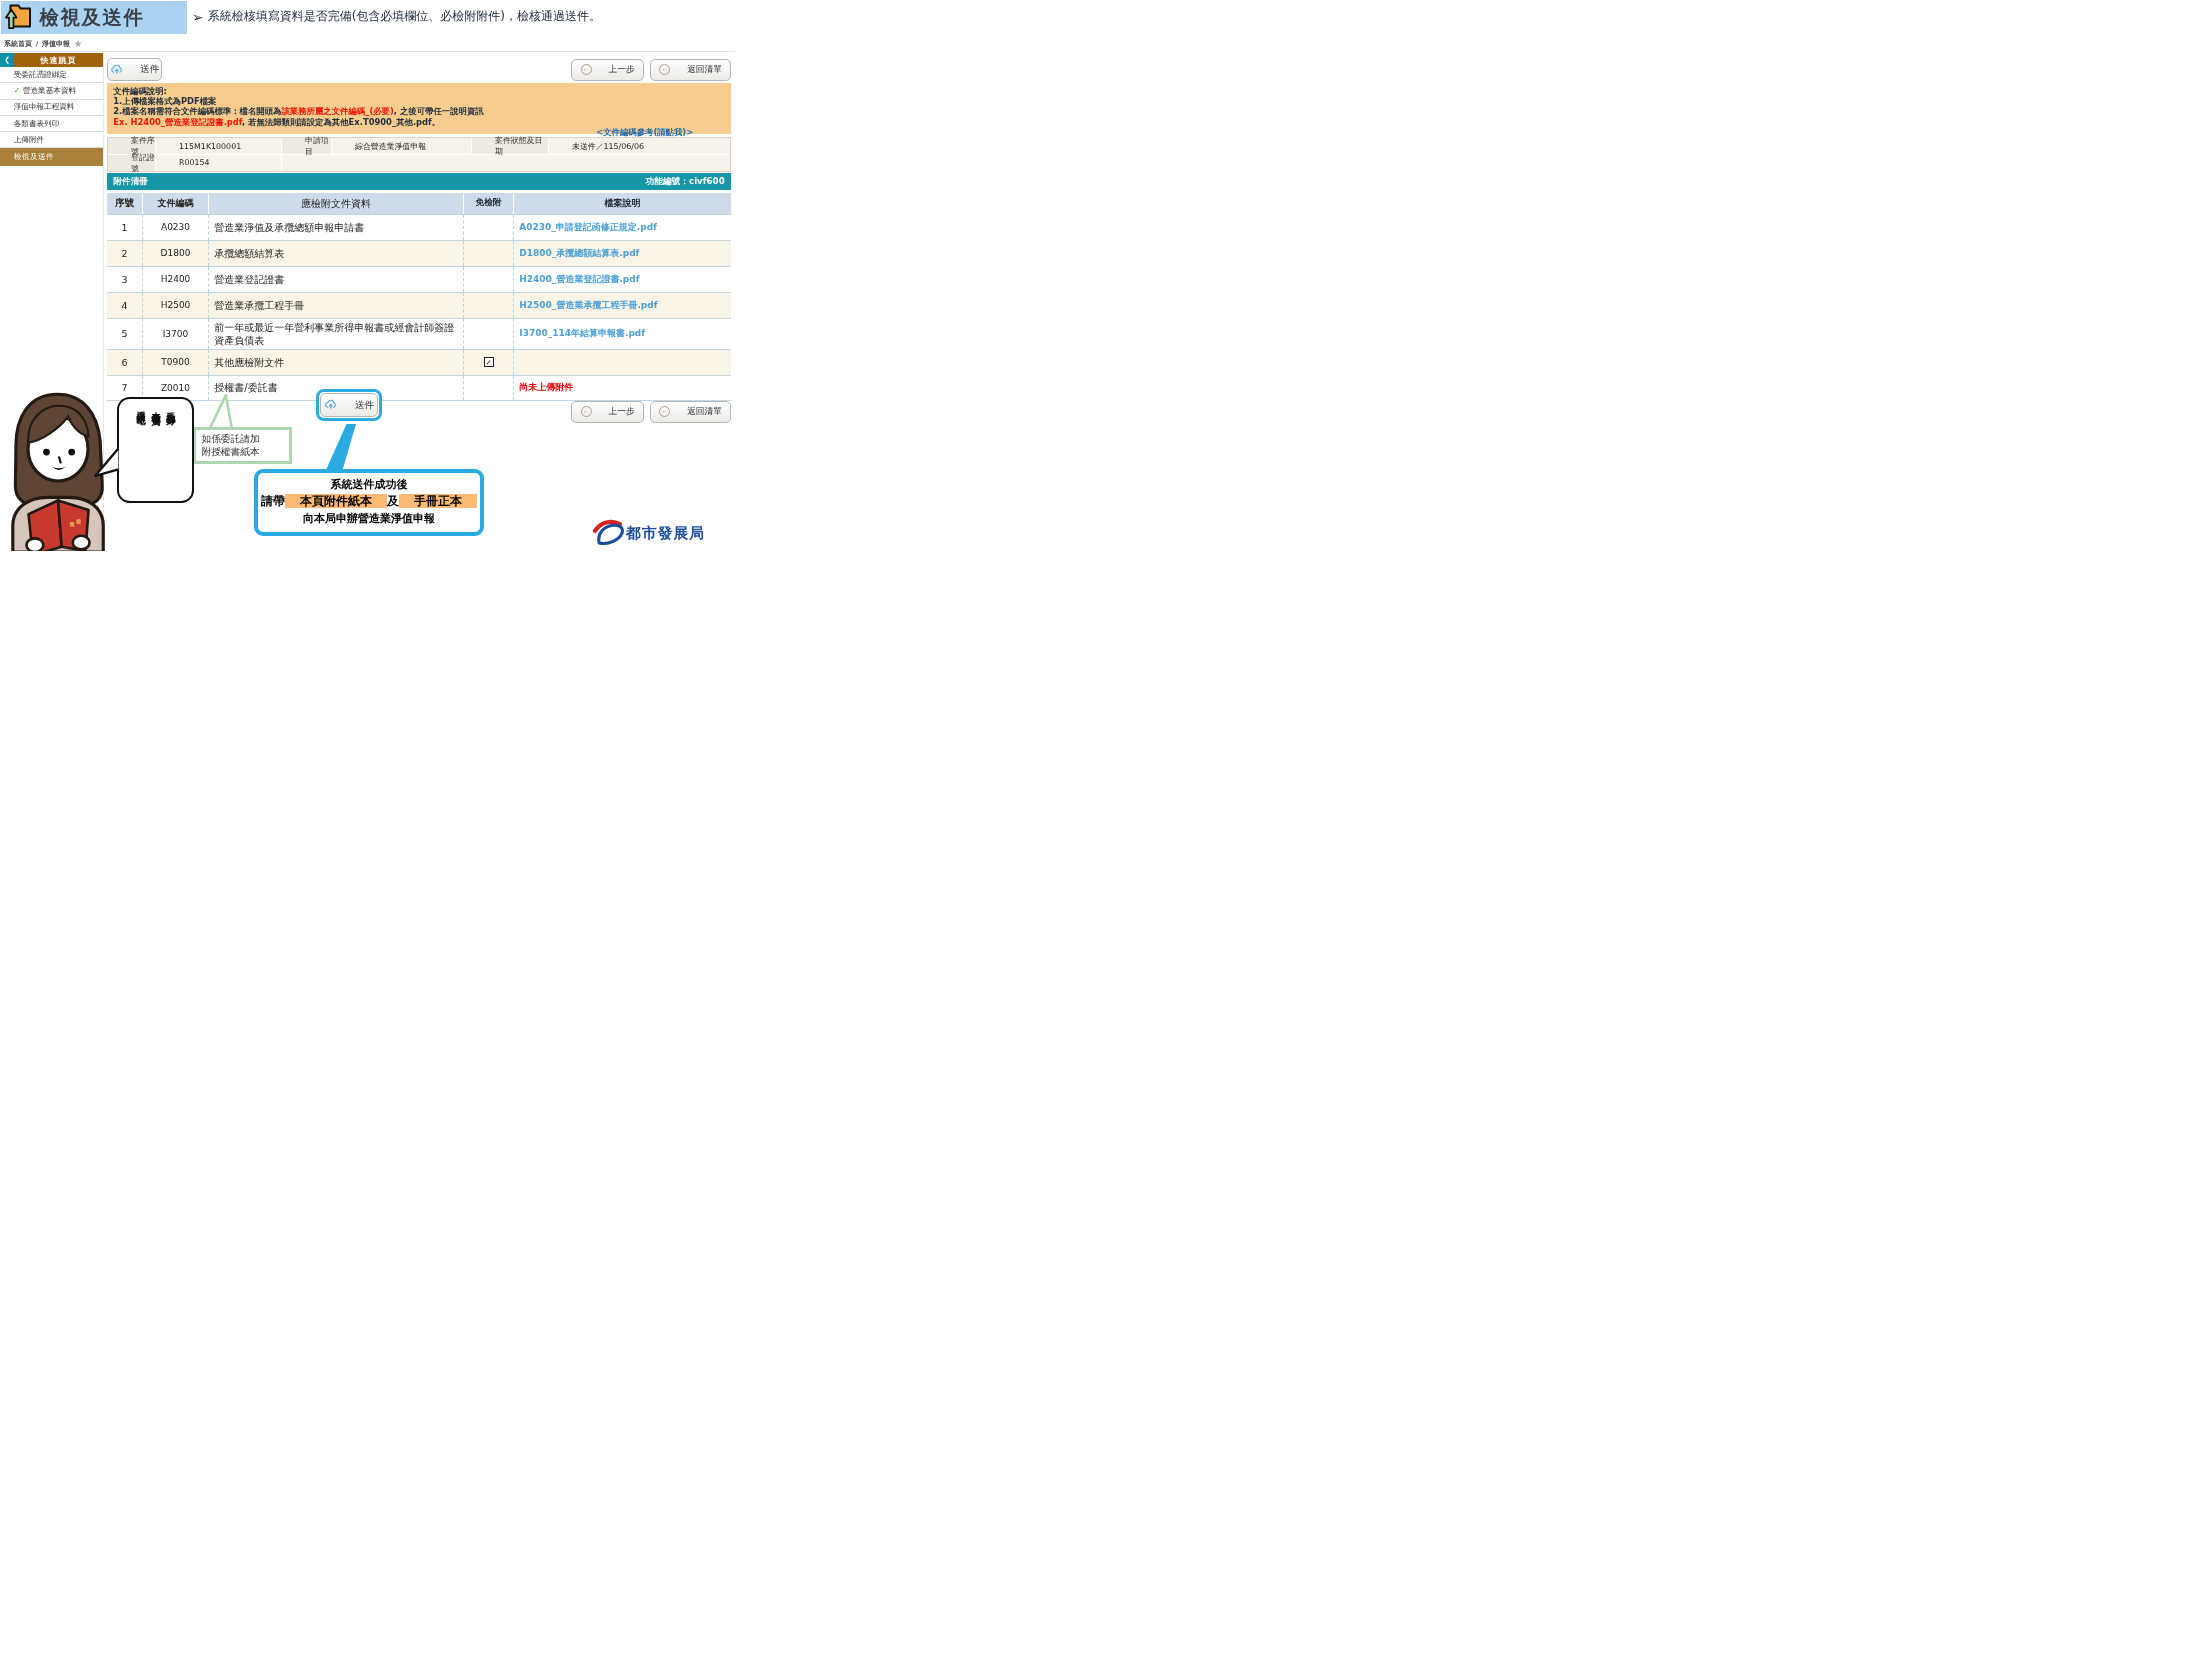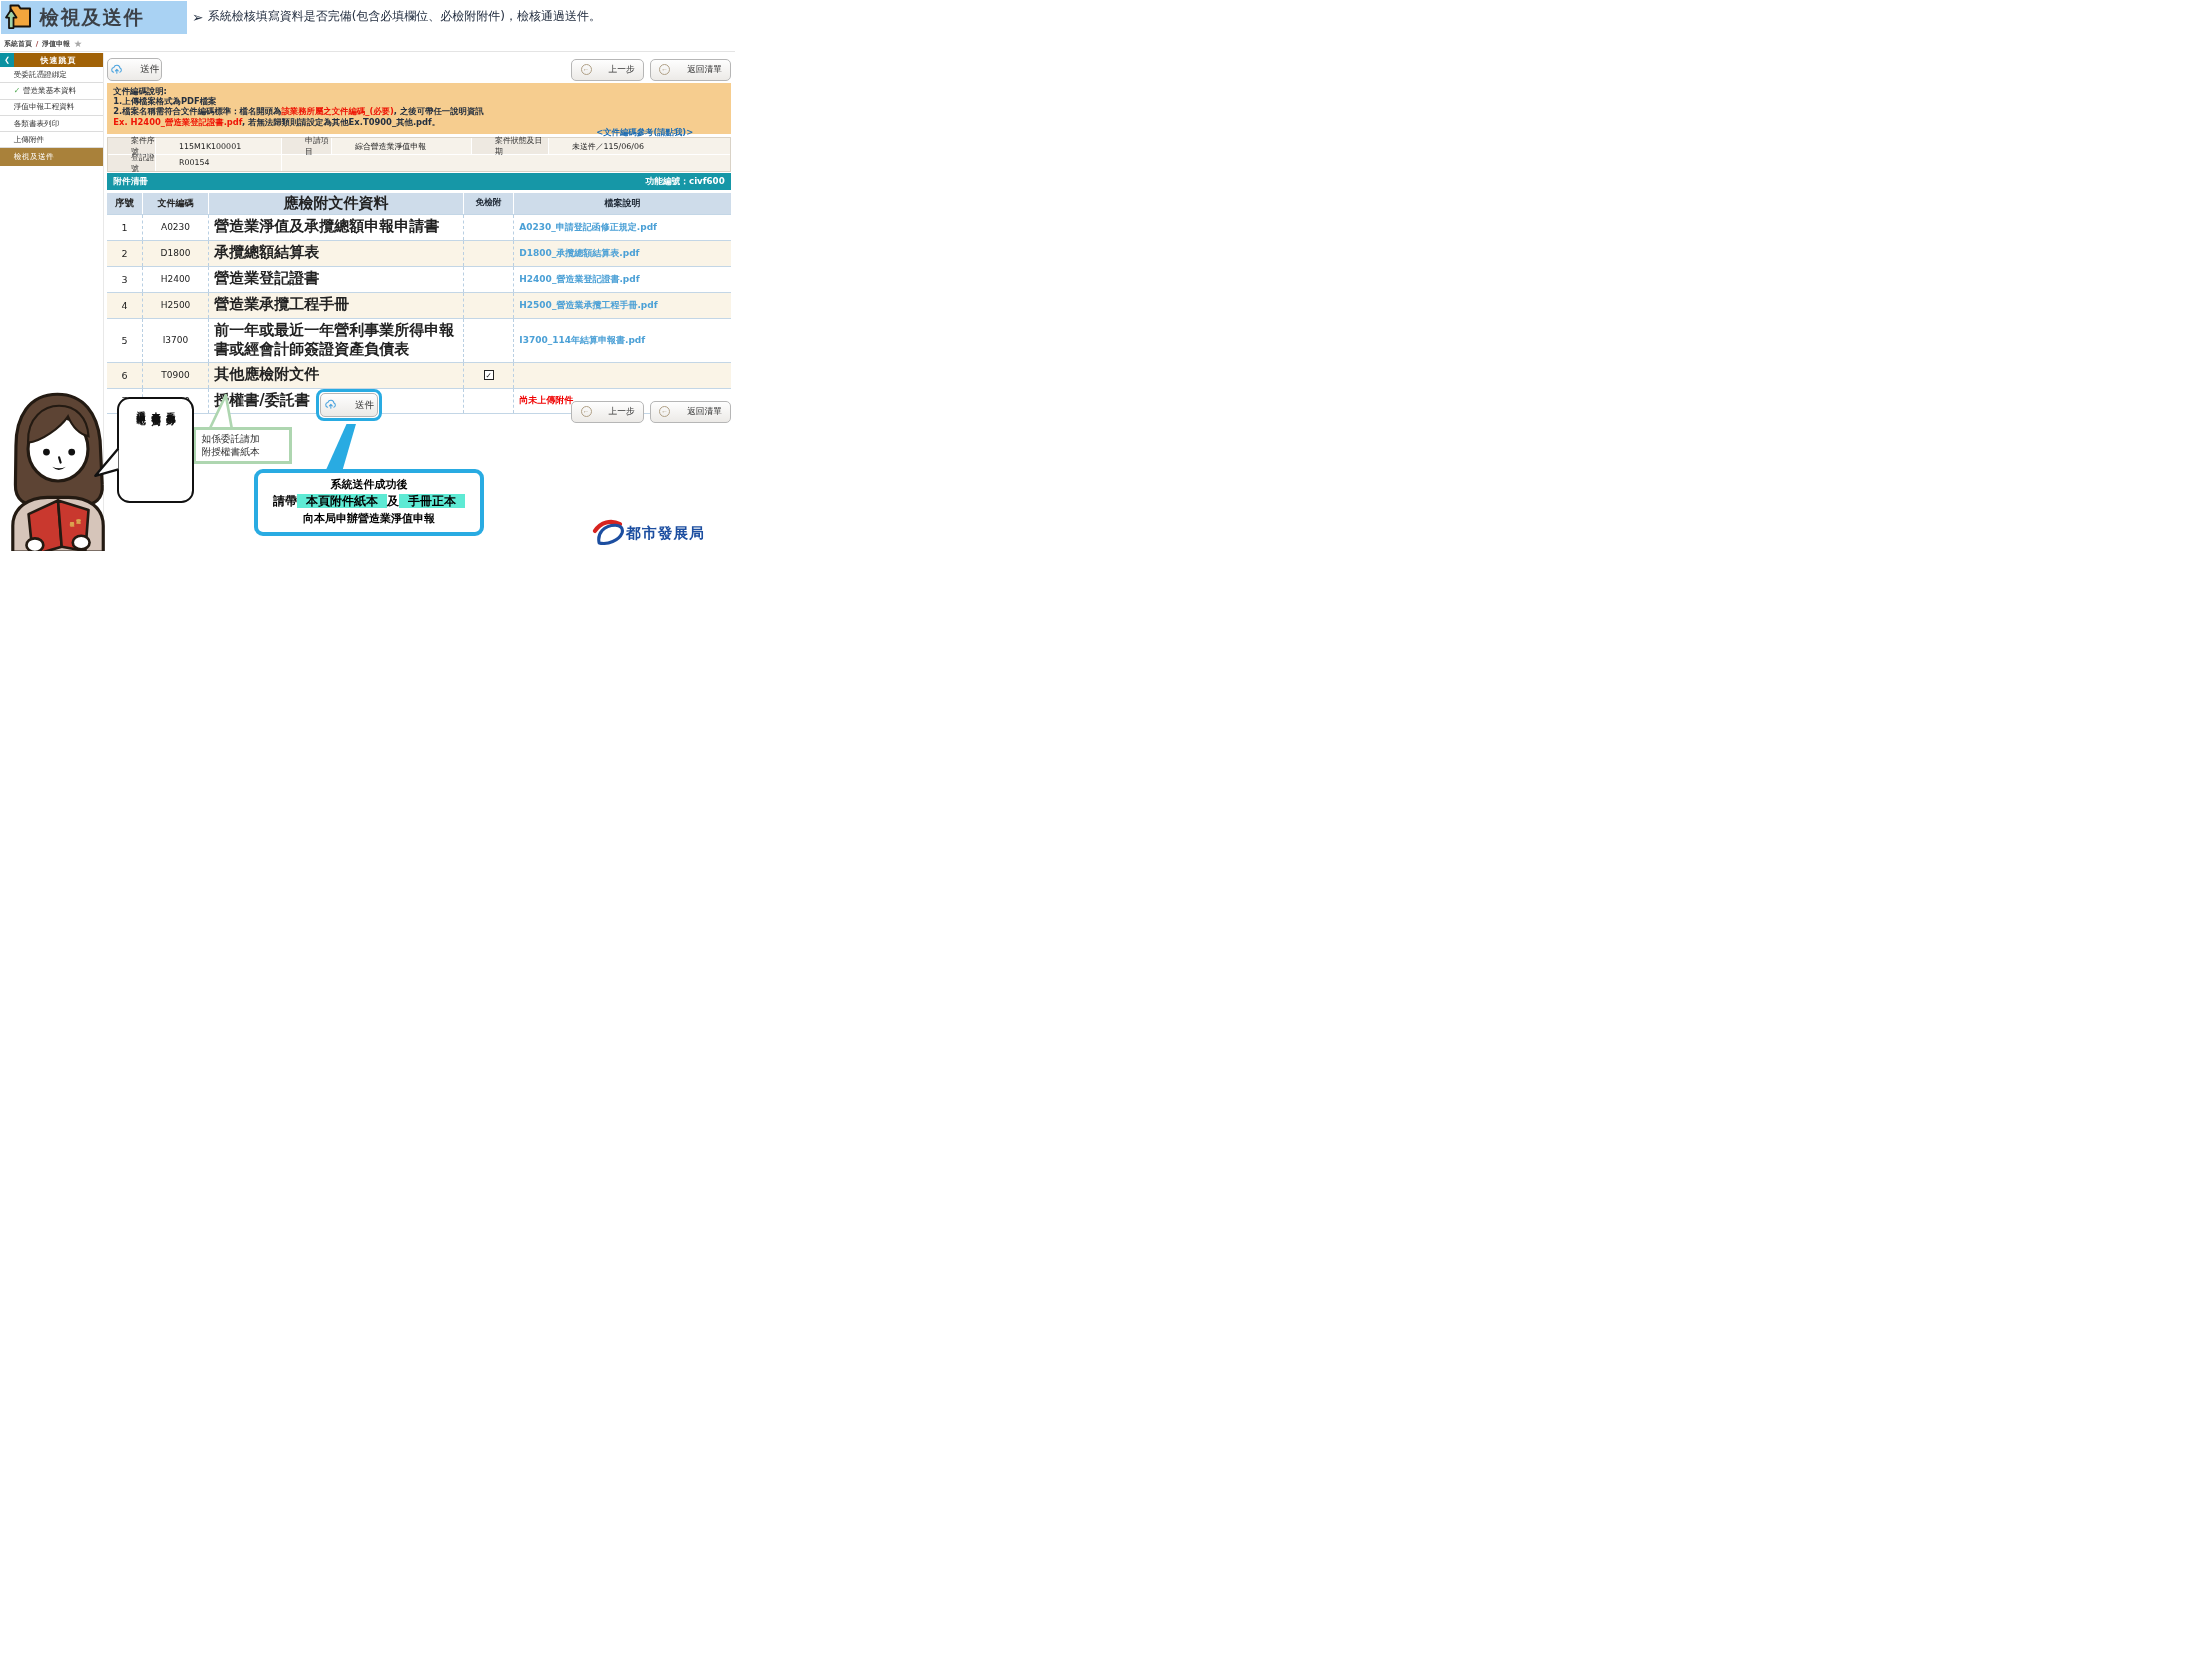--- a/index.html
+++ b/index.html
@@ -68,22 +68,22 @@
   .attach-table { position:absolute; left:107px; top:193px; width:624px; }
   .at-head { display:flex; background:#cedcea; height:20.5px; font-weight:bold; font-size:8.7px; color:#1d2733; }
   .at-head .cell { display:flex; align-items:center; justify-content:center; border-right:1.1px solid #fff; }
   .at-row { display:flex; min-height:26px; border-top:1.1px solid #c3d6e6; background:#fff; }
   .at-row.alt { background:#faf4e7; }
   .at-row:last-child { border-bottom:1.1px solid #c3d6e6; }
   .cell { border-right:0.5px dashed #b9cfe2; }
   .cell:last-child { border-right:none; }
   .c-no{width:36px; display:flex; align-items:center; justify-content:center; font-size:9.5px; color:#222;}
   .c-code{width:66px; display:flex; align-items:center; justify-content:center; font-size:9px; color:#222;}
-  .c-doc{width:255px; display:flex; align-items:center; padding:2.1px 5.3px; font-size:15px;
-    font-weight:bold; color:#222; line-height:1.3;}
+  .c-doc{width:255px; display:flex; align-items:center; padding:2.1px 5.3px; font-size:10px;
+    font-weight:normal; color:#222; line-height:1.3;}
   .c-exempt{width:50px; display:flex; align-items:center; justify-content:center;}
   .c-file{flex:1; display:flex; align-items:center; padding:0 5.3px; font-size:9px;}
   .file-link{ color:#4ba0d6; font-weight:bold; cursor:pointer; }
   .file-missing{ color:#f00000; font-weight:bold; }
   .checkbox{ width:10px; height:10px; border:1.1px solid #222; background:#fff; display:flex;
     align-items:center; justify-content:center; font-size:7.4px; color:#222; cursor:pointer; }
 
   
   .submit-frame { position:absolute; left:316px; top:389px; border:3.7px solid #29abe2; border-radius:7.9px;
     background:#fff; padding:1.1px; z-index:6; }
@@ -94,21 +94,21 @@
   .overlay-svg { position:absolute; left:0; top:0; width:735px; height:551px; z-index:4; pointer-events:none; }
   .green-note { position:absolute; left:193px; top:427px; width:99px; background:#aed6b0; padding:3.2px;
     z-index:5; }
   .green-note-inner { background:#fff; padding:1.6px 5.3px; font-size:9.7px; color:#333; line-height:1.4; }
   .blue-note { position:absolute; left:254px; top:469px; width:230px; border:4.7px solid #29abe2;
     border-radius:9px; background:#fff; padding:4.2px 2.1px 5.3px 2.1px; text-align:center; font-weight:bold;
     color:#000; z-index:5; }
   .bn-line1 { font-size:11px; }
   .bn-line2 { font-size:12px; margin:1.1px 0; }
   .bn-line3 { font-size:11px; }
-  .hl { background:#5eead4; padding:0 9px;text-align:center; }
+  .hl { background:#fdba74; padding:0 15px;text-align:center; }
 
   
   .mascot { position:absolute; left:-2.1px; top:390px; z-index:3; }
   .speech-bubble { position:absolute; left:117px; top:397px; width:77px; height:106px;
     border:2.1px solid #111; border-radius:12.6px; background:#fff; display:flex; align-items:center;
     justify-content:center; z-index:5; }
   .bubble-cols { writing-mode:vertical-rl; text-orientation:upright; font-weight:bold; font-size:9.2px;
     color:#111; height:93px; }
   .bubble-col { display:block; margin:0 1.8px; letter-spacing:1.1px; }
   .bubble-tail { position:absolute; left:89px; top:436px; z-index:6; }

